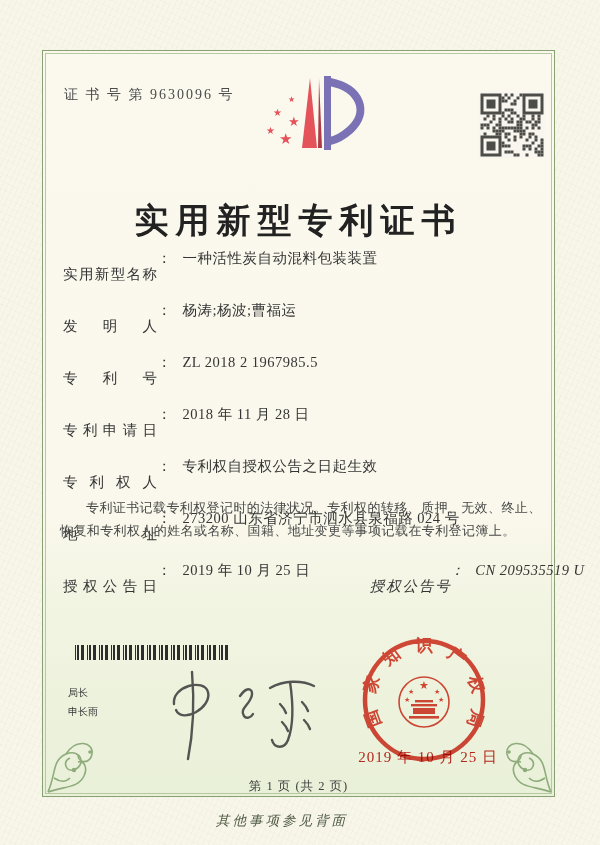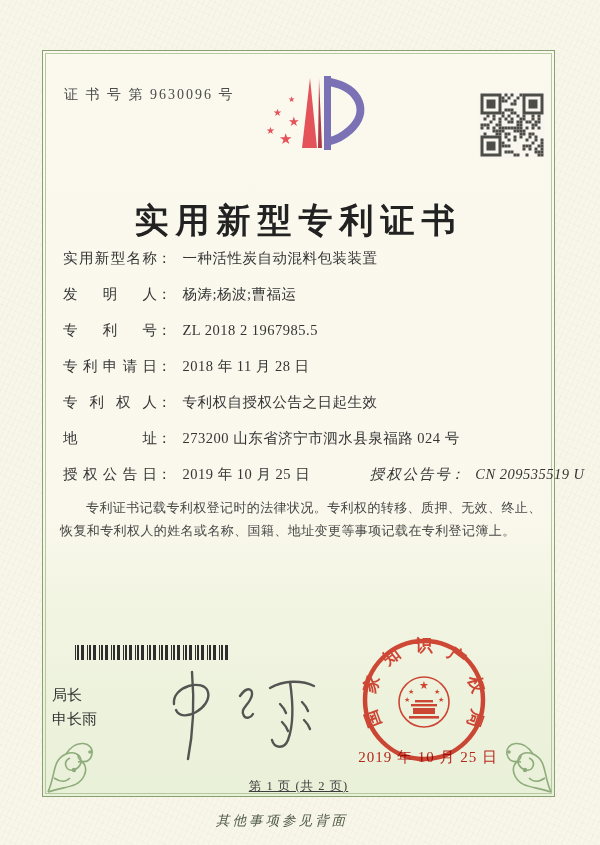--- a/index.html
+++ b/index.html
@@ -28,41 +28,42 @@
   .qr{ position:absolute; left:479px; top:92px; }
   .title{
     position:absolute; left:42px; top:178px; width:513px; text-align:center;
     font-size:34px; font-weight:bold; letter-spacing:7px; color:#222;margin-top:20px;
   }
   .fields{ position:absolute; left:63px; top:248px; width:480px; font-size:14.5px; color:#353535;}
   .field-row{ margin-bottom:16px; line-height:20px; white-space:nowrap;}
   .field-label{
     display:inline-block; width:94px; text-align:justify; text-align-last:justify;
     vertical-align:top;
+    margin-top:16px;
   }
   .field-value{ margin-left:11px; letter-spacing:0.5px;}
   .grant-pair2{ display:inline-block; margin-left:56px;font-style:italic;}
   .grant-pair2 .field-label{ width:80px;}
   .body-text{
     position:absolute; left:60px; top:497px; width:482px;
     font-size:13px; line-height:1.74; color:#474747; letter-spacing:0.4px;
   }
   .body-text p{ margin:0; text-indent:2em;}
   .barcode{ position:absolute; left:75px; top:645px;}
-  .signoff{ position:absolute; left:52px; top:688px; font-size:15px; color:#333; line-height:1;}
+  .signoff{ position:absolute; left:68px; top:688px; font-size:10px; color:#333; line-height:1;}
   .signoff .name{ margin-top:9px;}
   .signature{ position:absolute; left:152px; top:666px;}
   .seal{ position:absolute; left:360px; top:636px; mix-blend-mode:multiply; opacity:0.92;}
   .seal-date{
     position:absolute; left:348px; top:748px; width:160px; text-align:center;
     color:#c52a20; font-size:15px; letter-spacing:1px; mix-blend-mode:multiply;
   }
   .page-num{
     position:absolute; left:42px; top:778px; width:513px; text-align:center;
-    font-size:12.5px; color:#3e3e3e; letter-spacing:1px;text-decoration:underline;
+    font-size:12.5px; color:#3e3e3e; letter-spacing:1px;
   }
   .footer-note{
     position:absolute; left:0; top:812px; width:564px; text-align:center;
     font-size:13.5px; font-style:italic; color:#4e5b43; letter-spacing:3px;
   }
   .flourish{ position:absolute; pointer-events:none;}
   .flourish.bl{ left:44px; top:712px;}
   .flourish.br{ right:45px; top:712px; transform:scaleX(-1);}
 </style>
 </head>

